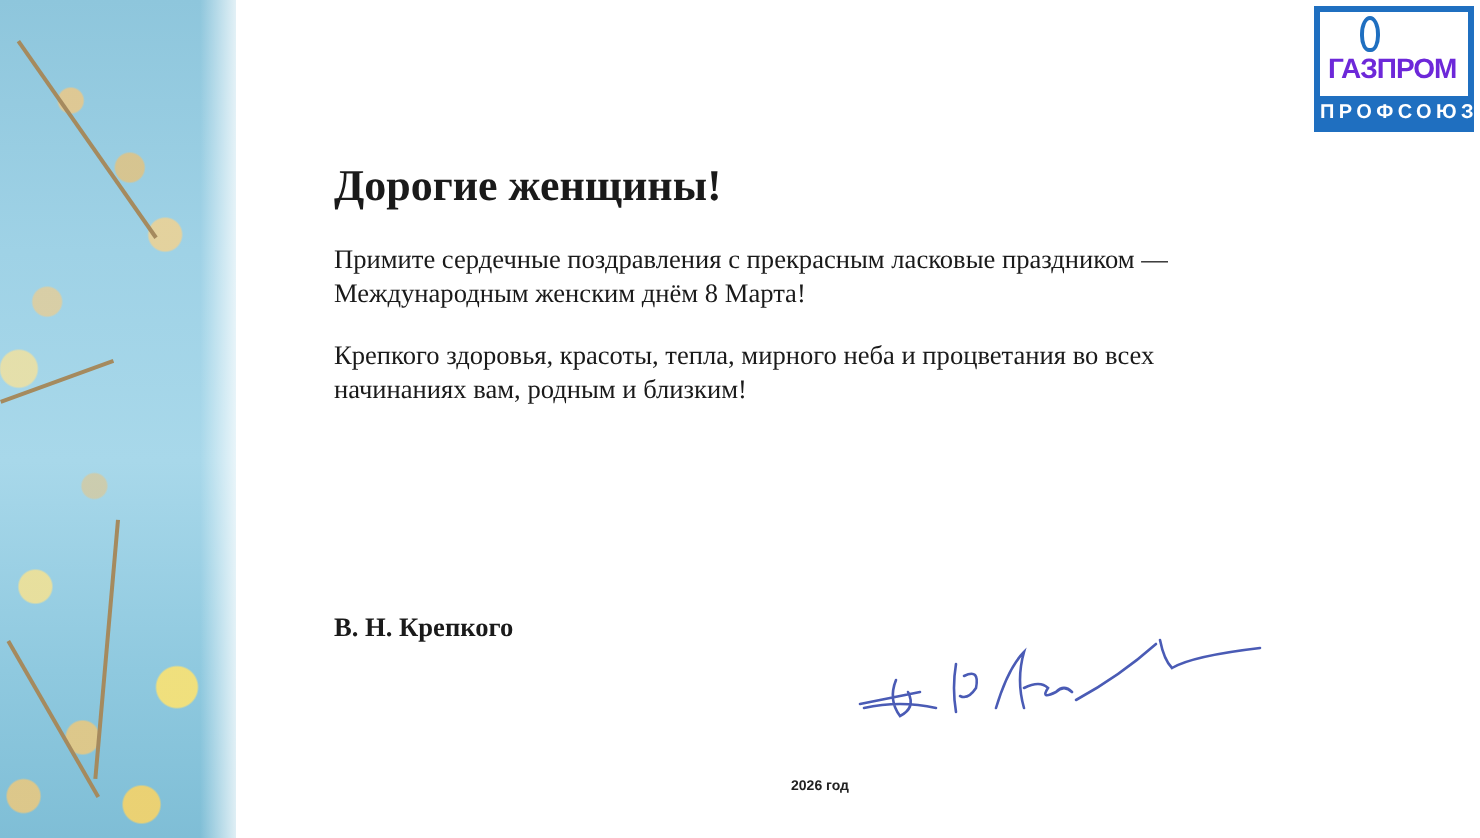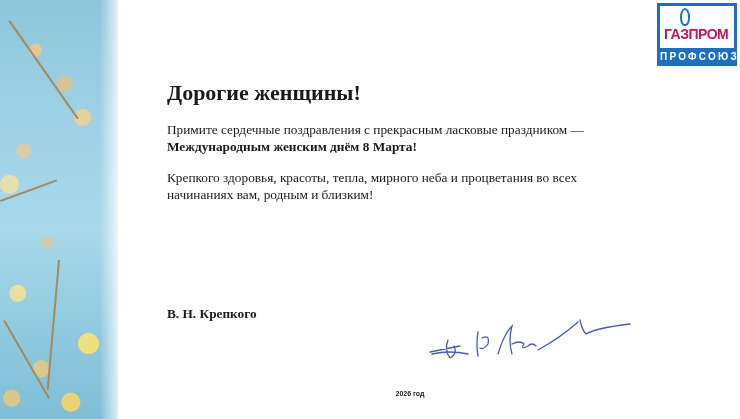--- a/index.html
+++ b/index.html
@@ -36,32 +36,32 @@
   }
   .logo-inner {
     width: 74px; height: 42px; background: #ffffff; position: relative;
   }
   .logo-flame {
     position: absolute; left: 20px; top: 2px; width: 10px; height: 18px;
     border: 2px solid #1f6fc0; border-radius: 50% 50% 45% 45%; box-sizing: border-box;
   }
   .logo-word {
     position: absolute; left: 4px; top: 20px; font-family: "Liberation Sans", sans-serif;
-    font-weight: bold; font-size: 14px; color: #be185d; letter-spacing: -0.5px;
+    font-weight: bold; font-size: 14px; color: #6d28d9; letter-spacing: -0.5px;
   }
   .logo-sub {
     font-family: "Liberation Sans", sans-serif; font-weight: bold; font-size: 10px;
     color: #ffffff; letter-spacing: 2.2px; text-align: right; margin-top: 3px;
   }
   .content { position: absolute; left: 167px; top: 80px; width: 470px; }
   .greeting {
     font-weight: bold; font-size: 22px; margin: 0 0 15px 0;
   }
   .para { font-size: 13.3px; line-height: 17px; margin: 0 0 14px 0; }
-  .para b { font-weight: bold; text-align: right; }
+  .para b { font-weight: normal; text-align: right; }
   .signature-block {
     position: absolute; left: 167px; top: 305px; font-weight: bold; font-size: 13.3px; line-height: 17px;
   }
   .signature-mark { position: absolute; left: 420px; top: 310px; width: 220px; height: 55px; }
   .year {
     position: absolute; left: 0; width: 740px; top: 390px; text-align: center;
     font-family: "Liberation Sans", sans-serif; font-weight: bold; font-size: 7px; color: #222;
     padding-left: 80px; box-sizing: border-box;
   }
 </style>

